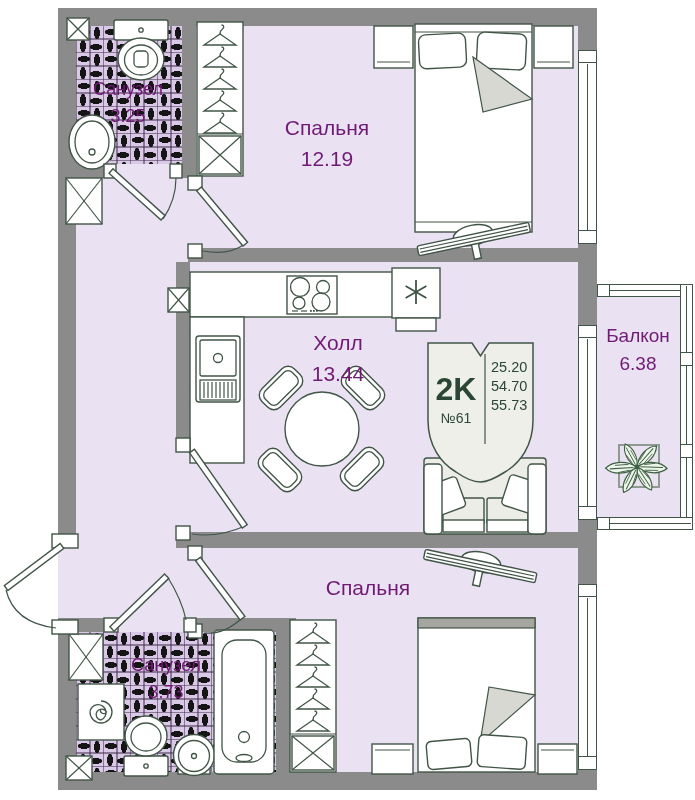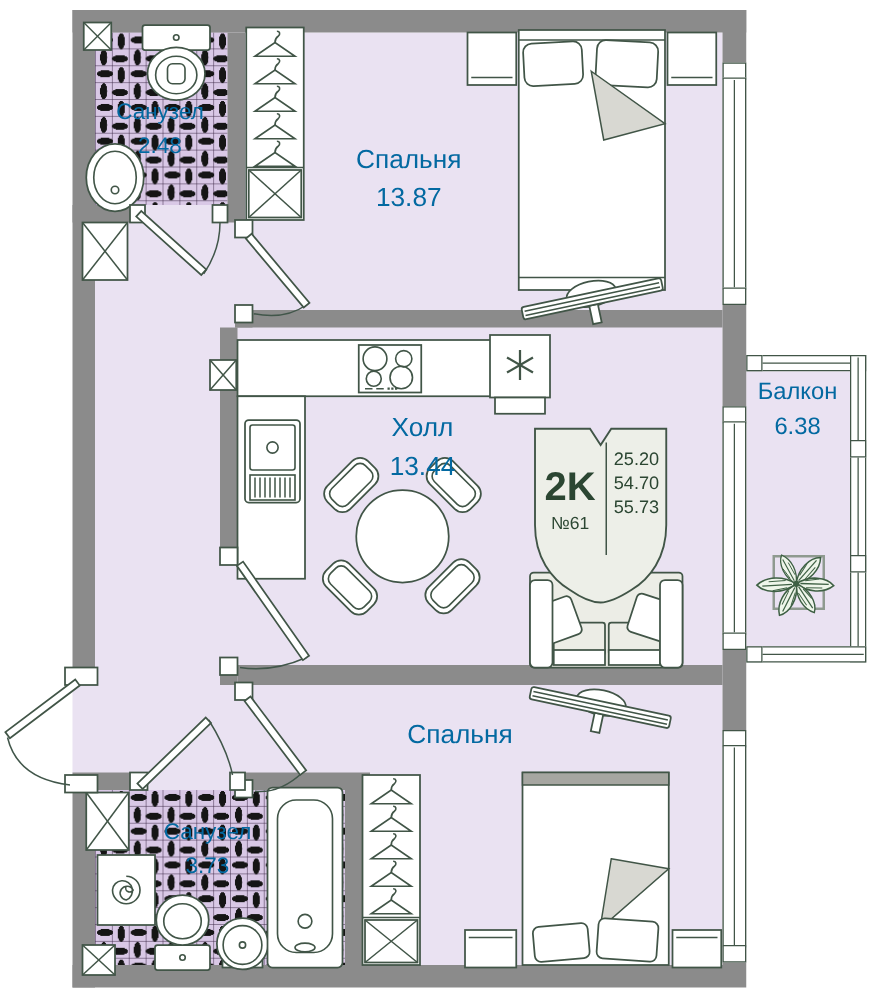--- a/index.html
+++ b/index.html
@@ -27,21 +27,21 @@
   .fn{fill:none;stroke:#415547;stroke-width:1.3;}
   .fold{fill:#d8d8d2;stroke:#415547;stroke-width:1.2;}
   .arc{fill:none;stroke:#41564a;stroke-width:1.2;}
   .band{fill:#a6a6a1;stroke:#415547;stroke-width:1.2;}
   .lin{stroke:#415547;stroke-width:1.2;}
   svg text{fill:#2b4632;font-family:"Liberation Sans",sans-serif;}
   .badge-big{font-size:32px;font-weight:bold;}
   .badge-no{font-size:14px;}
   .badge-num{font-size:14.5px;}
   .room-label{position:absolute;transform:translateX(-50%);text-align:center;
-      color:#0369a1;font-size:21px;line-height:31px;white-space:nowrap;}
+      color:#701a75;font-size:21px;line-height:31px;white-space:nowrap;}
   .room-label.small{font-size:18px;line-height:27px;}
   .room-label.mid{font-size:19px;line-height:28px;}
 </style>
 </head>
 <body>
 
 <div class="plan">
 
   <div class="floor" style="left:76px;top:26px;width:502px;height:746px;"></div>
   <div class="floor" style="left:58px;top:548px;width:18px;height:74px;"></div>
@@ -377,35 +377,35 @@
       <use href="#leaf" transform="rotate(70) scale(0.95)"></use>
       <use href="#leaf" transform="rotate(130)"></use>
       <use href="#leaf" transform="rotate(190) scale(1.1)"></use>
       <use href="#leaf" transform="rotate(255) scale(0.9)"></use>
       <circle cx="0" cy="0" r="2.5" fill="#3e6044"></circle>
     </g>
   </svg>
 
   <div class="room-label" style="left:327px;top:112px;">
     <div>Спальня</div>
-    <div>13.87</div>
+    <div>12.19</div>
   </div>
   <div class="room-label" style="left:338px;top:327px;">
     <div>Холл</div>
     <div>13.44</div>
   </div>
   <div class="room-label" style="left:368px;top:572px;">
     <div>Спальня</div>
   </div>
-  <div class="room-label mid" style="left:638px;top:300px;text-align:center;">
+  <div class="room-label mid" style="left:638px;top:322px;text-align:center;">
     <div>Балкон</div>
     <div>6.38</div>
   </div>
   <div class="room-label small" style="left:128px;top:76px;">
     <div>Санузел</div>
-    <div>2.48</div>
+    <div>3.25</div>
   </div>
   <div class="room-label small" style="left:166px;top:652px;">
     <div>Санузел</div>
     <div>3.73</div>
   </div>
 
 </div>
 
 </body></html>

